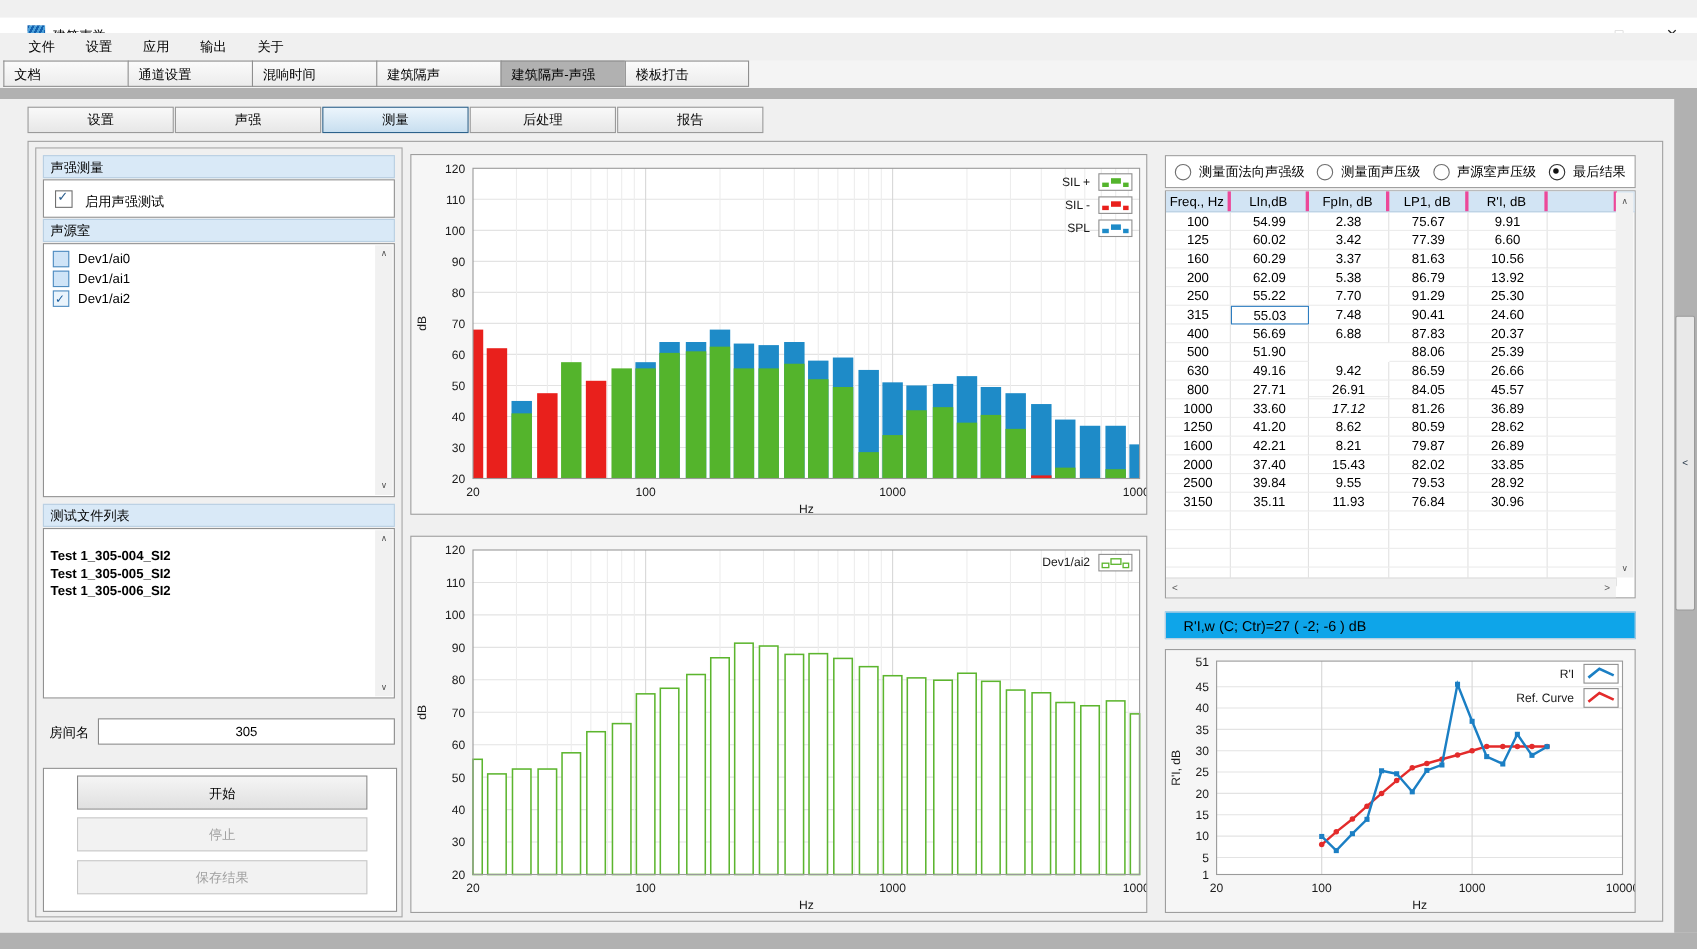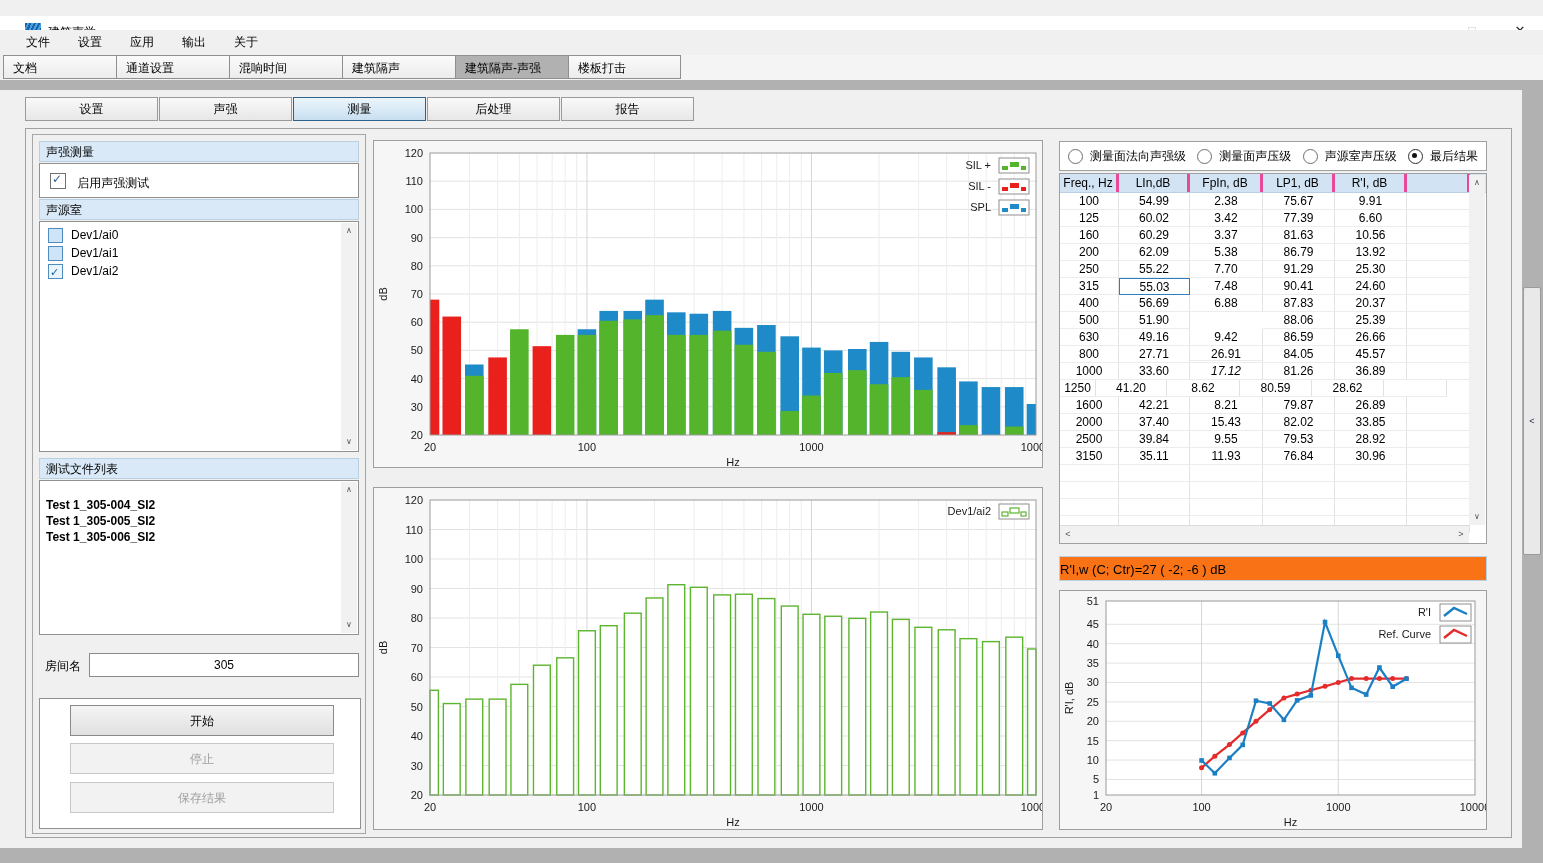--- a/index.html
+++ b/index.html
@@ -57,21 +57,21 @@
   .radio.selected{border-color:#2f2f2f;}
   .radio.selected::after{content:"";position:absolute;left:3px;top:3px;width:5px;height:5px;border-radius:50%;background:#111;}
   .tablebox{position:absolute;left:1033px;top:44px;width:428px;height:371px;background:#fff;border:1px solid #a0a0a0;box-sizing:border-box;}
   .trow{display:flex;height:17px;line-height:17px;}
   .trow.header{height:18px;line-height:18px;background:#d2e4f4;border-bottom:1px solid #bacfe2;}
   .tcell{box-sizing:border-box;text-align:center;border-right:1px solid #e2e2e2;border-bottom:1px solid #ececec;overflow:hidden;}
   .trow.header .tcell{border-right:3px solid #ec4899;border-bottom:none;text-align:center;}
   .tcell.selected{border:1px solid #2d7dc0;}
   .hsb{position:absolute;left:0;bottom:0;height:17px;right:17px;background:#f1f1f1;border-top:1px solid #dcdcdc;}
   .hsb .arr{position:absolute;top:0;width:16px;height:17px;text-align:center;line-height:16px;font-size:9px;color:#555;}
-  .resultbar{position:absolute;left:1033px;top:427px;width:428px;height:25px;line-height:25px;background:#f97316;border:1px solid #b9cfe2;box-sizing:border-box;padding-left:0;font-size:13px;}
+  .resultbar{position:absolute;left:1033px;top:427px;width:428px;height:25px;line-height:25px;background:#0ea5e9;border:1px solid #b9cfe2;box-sizing:border-box;padding-left:16px;font-size:13px;}
   
   .collapse-strip{position:absolute;left:1522px;top:0px;width:21px;height:758px;background:#b1b1b1;}
   .collapse-handle{position:absolute;left:1px;top:197px;width:18px;height:268px;background:#e9e9e9;border:1px solid #9a9a9a;border-radius:2px;box-sizing:border-box;
                    display:flex;align-items:center;justify-content:center;font-size:9px;color:#234;}
   .bottomband{position:absolute;left:0;top:848px;width:1543px;height:15px;background:#b1b1b1;}
   svg text{font-family:"Liberation Sans","DejaVu Sans",sans-serif;}
 </style>
 </head>
 <body>
 
@@ -480,21 +480,21 @@
           </div>
           <div class="trow">
             <div class="tcell" style="width: 59px;">1000</div>
             <div class="tcell" style="width: 71px;">33.60</div>
             <div class="tcell" style="width: 73px; font-style: italic;">17.12</div>
             <div class="tcell" style="width: 72px;">81.26</div>
             <div class="tcell" style="width: 72px;">36.89</div>
             <div class="tcell" style="width: 63px;"></div>
           </div>
           <div class="trow">
-            <div class="tcell" style="width: 36px;">1250</div>
+            <div class="tcell" style="width: 59px;">1250</div>
             <div class="tcell" style="width: 71px;">41.20</div>
             <div class="tcell" style="width: 73px;">8.62</div>
             <div class="tcell" style="width: 72px;">80.59</div>
             <div class="tcell" style="width: 72px;">28.62</div>
             <div class="tcell" style="width: 63px;"></div>
           </div>
           <div class="trow">
             <div class="tcell" style="width: 59px;">1600</div>
             <div class="tcell" style="width: 71px;">42.21</div>
             <div class="tcell" style="width: 73px;">8.21</div>

